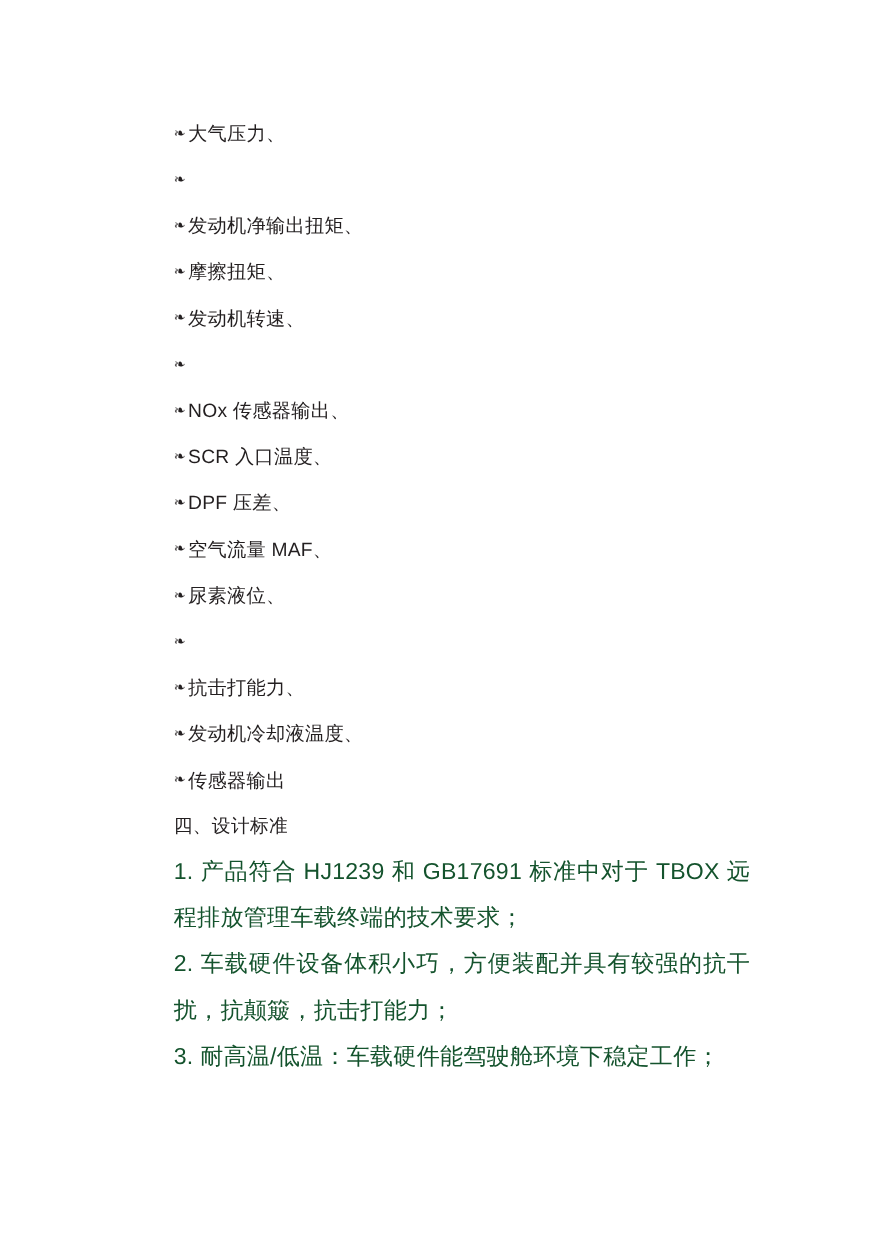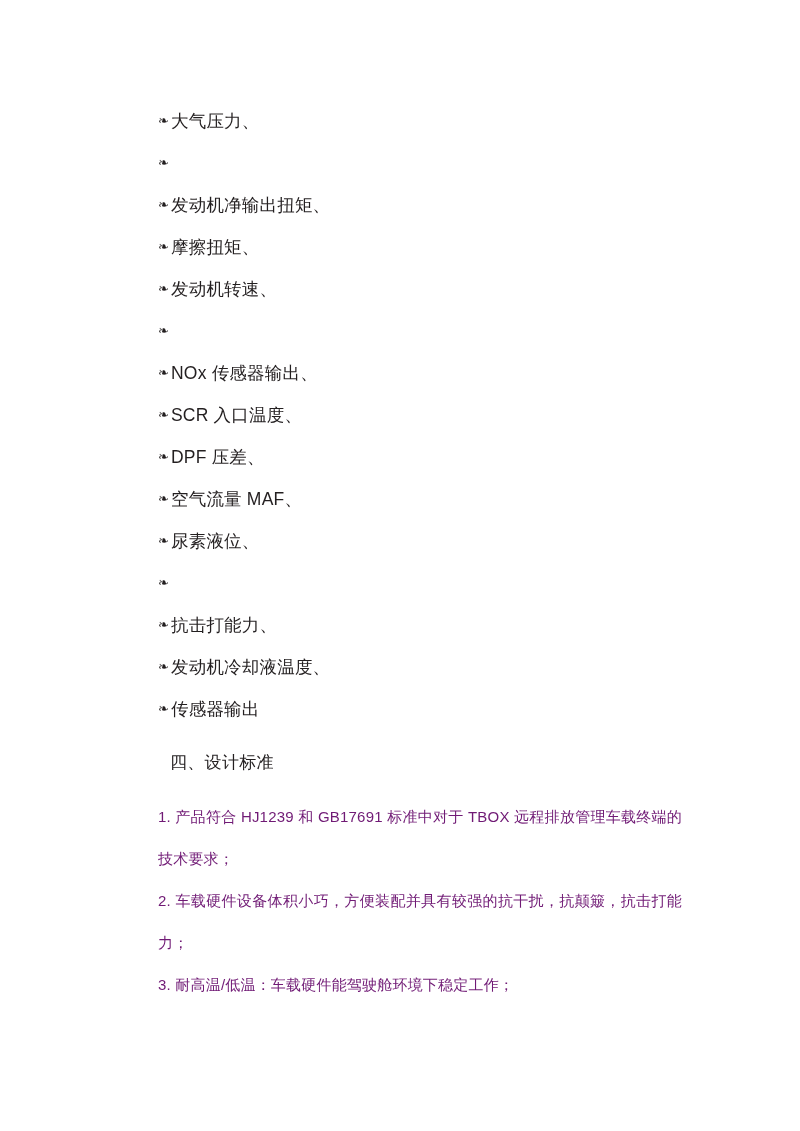--- a/index.html
+++ b/index.html
@@ -43,28 +43,28 @@
     color: #231f20;
     transform: translateY(0px);
   }
   .bullet-text {
     flex: 0 1 auto;
   }
   .section-heading {
     font-size: 17px;
     line-height: 42px;
     color: #231f20;
-    margin: 12px;
+    margin: 0;
     font-weight: normal;
     letter-spacing: 0.3px;
   }
   .para {
-    font-size: 15px;
+    font-size: 21px;
     line-height: 42px;
-    color: #701a75;
+    color: #14532d;
     margin: 0;
     letter-spacing: 0.2px;
     text-align: justify;
     text-justify: inter-character;
   }
   .wide {
     width: 524px;
   }
 </style>
 </head>

